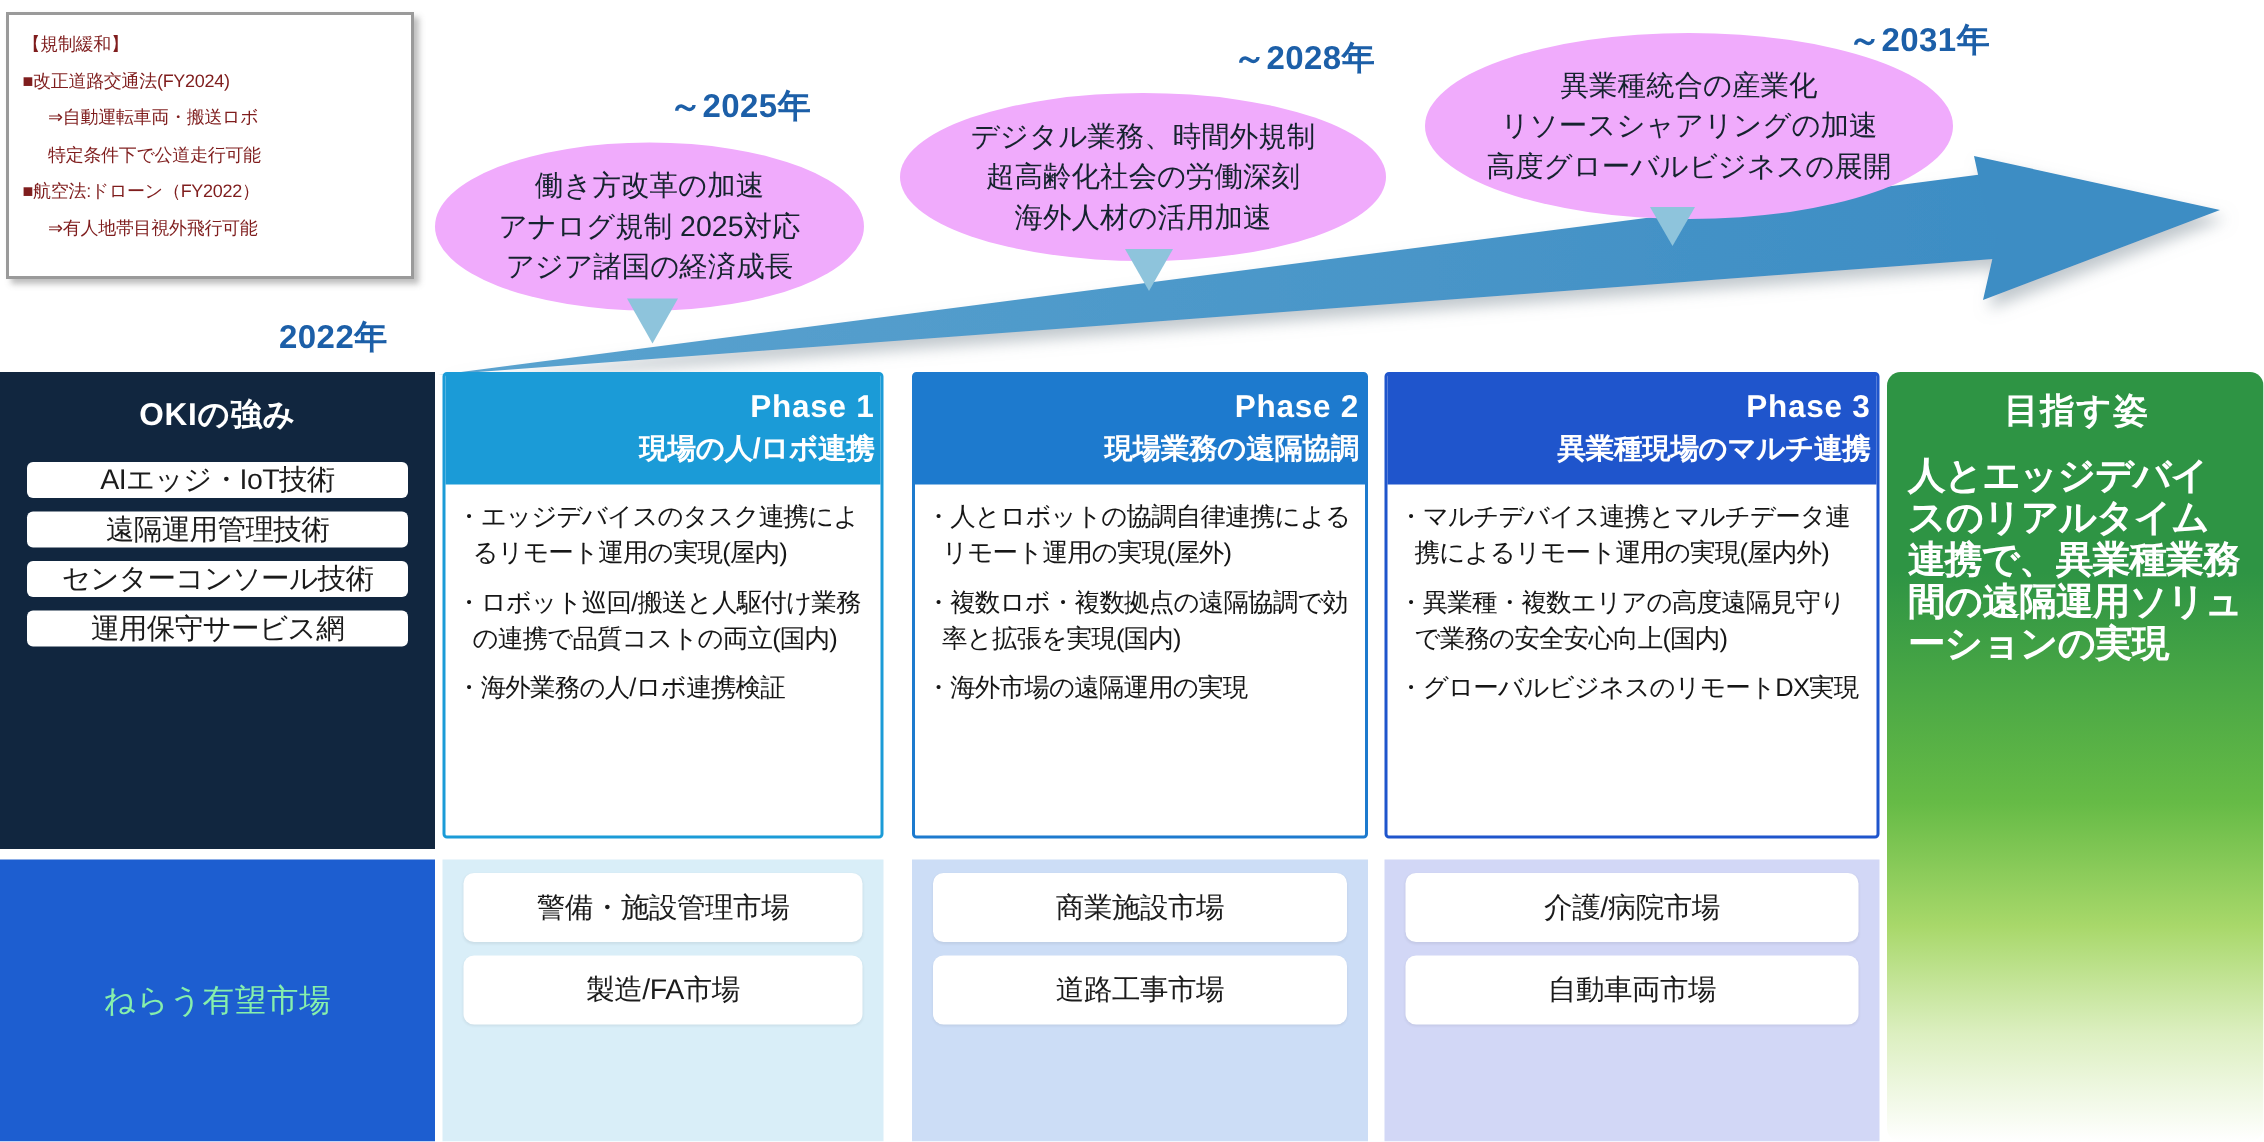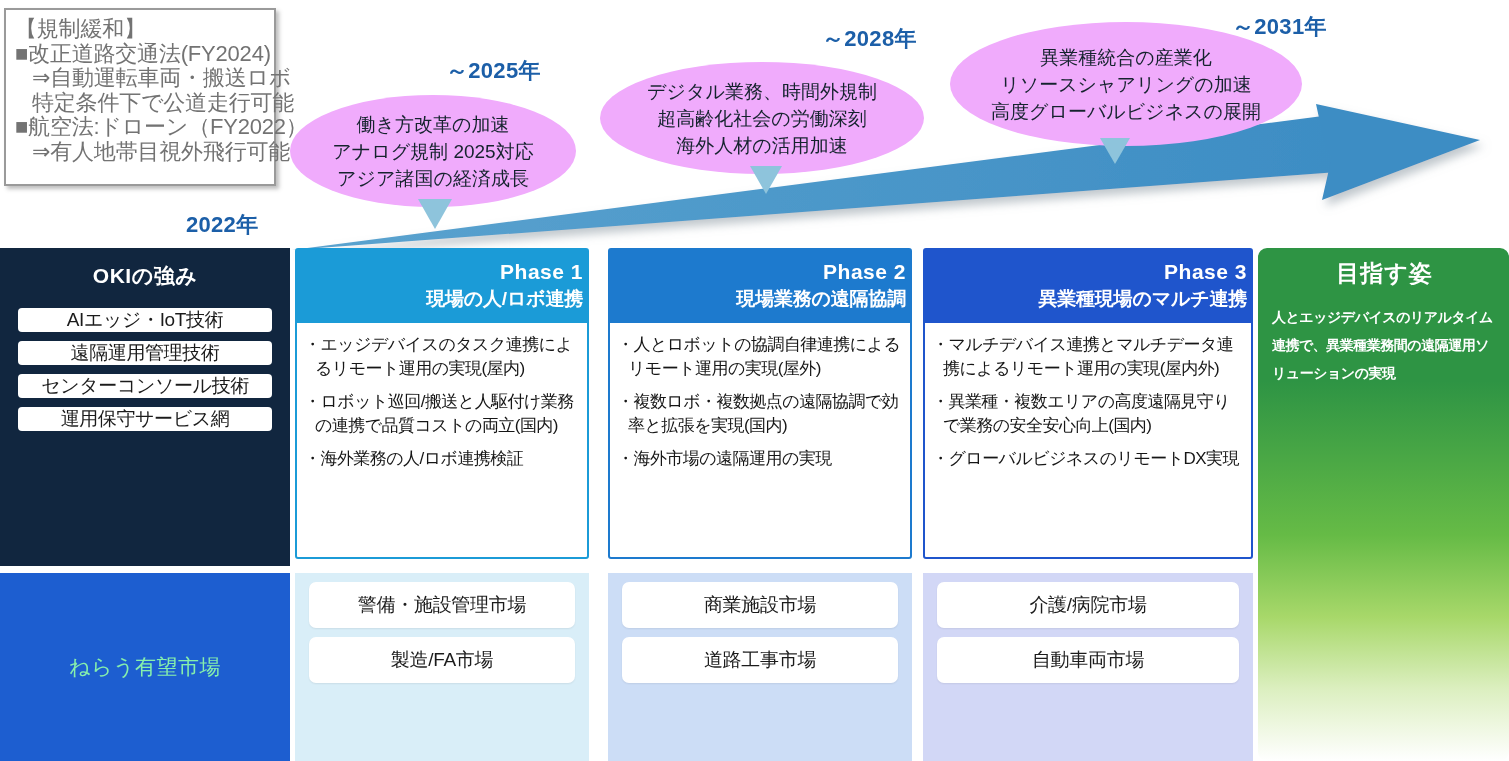--- a/index.html
+++ b/index.html
@@ -9,21 +9,21 @@
 
   
   #arrow-layer{position:absolute;left:0;top:0;width:1509px;height:761px;
                pointer-events:none;}
 
   
   #reg-box{position:absolute;left:4px;top:8px;width:272px;height:178px;
            background:#ffffff;border:2px solid #9a9a9a;box-sizing:border-box;
            box-shadow:3px 3px 4px rgba(110,110,110,.45);
            padding:7px 8px 0 9px;}
-  #reg-box .rl{font-size:22px;line-height:24.5px;color:#737373;
+  #reg-box .rl{font-size:12px;line-height:24.5px;color:#7f1d1d;
                white-space:nowrap;letter-spacing:-.2px;}
   #reg-box .ind1{padding-left:17px;}
 
   
   .year{position:absolute;font-size:22px;font-weight:bold;color:#1c5fa8;
         letter-spacing:.3px;white-space:nowrap;}
   #year-2022{left:186px;top:210px;}
   #year-2025{left:446px;top:56px;}
   #year-2028{left:822px;top:24px;}
   #year-2031{left:1232px;top:12px;}
@@ -105,21 +105,21 @@
          font-size:19px;color:#1b1b1b;white-space:nowrap;letter-spacing:-.3px;
          box-shadow:0 1px 2px rgba(0,0,0,.07);}
 
   
   #vision-panel{position:absolute;left:0;top:0;width:251px;height:513px;
                 border-radius:9px;box-sizing:border-box;padding:10px 12px 0 14px;
                 background:linear-gradient(180deg,#2e9444 0%,#2e9444 26%,
                            #66bb46 56%,#a8d86a 72%,#dcefc0 86%,#ffffff 100%);}
   #vision-title{color:#ffffff;font-size:23px;font-weight:bold;
                 text-align:center;letter-spacing:1px;margin-bottom:14px;}
-  #vision-body{color:#ffffff;font-size:14px;font-weight:bold;
+  #vision-body{color:#ffffff;font-size:25px;font-weight:bold;
                line-height:28px;letter-spacing:-.5px;}
 </style>
 </head>
 <body>
 
 <svg id="arrow-layer" viewBox="0 0 1509 761">
   <defs>
     <linearGradient id="abody" x1="0" y1="0" x2="1" y2="0">
       <stop offset="0" stop-color="#5ba3cf"></stop>
       <stop offset="1" stop-color="#3d8dc4"></stop>

